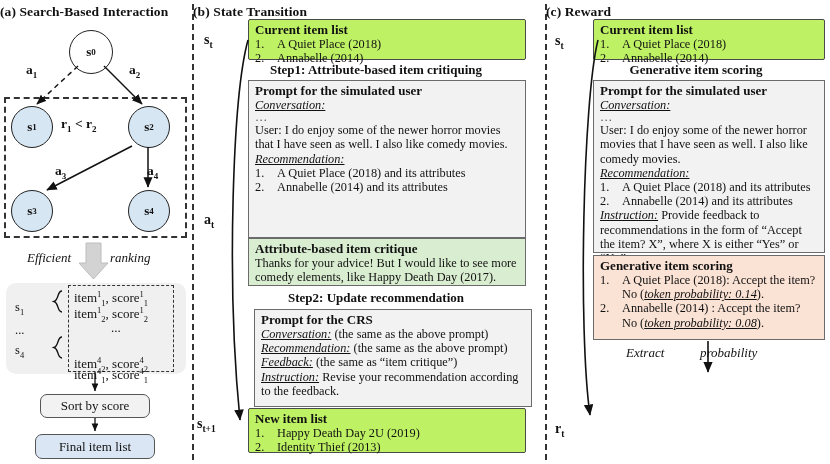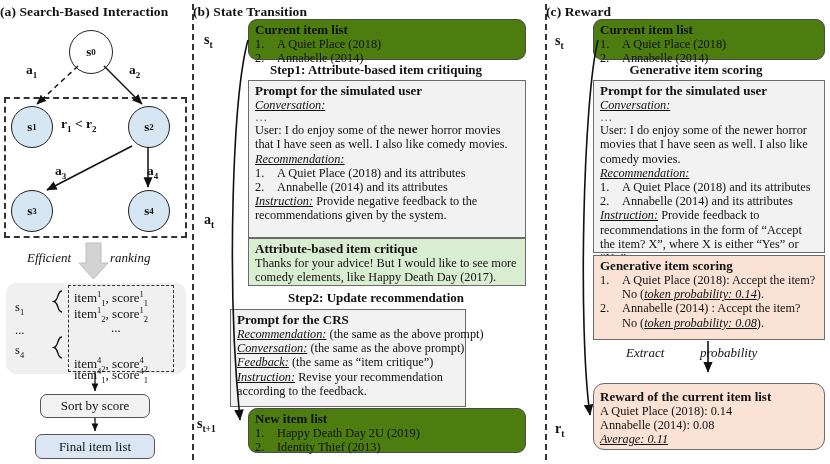--- a/index.html
+++ b/index.html
@@ -14,21 +14,21 @@
   .divider{position:absolute;top:4px;height:456px;width:0;
            border-left:2px dashed #333;}
   #div1{left:192px;}
   #div2{left:545px;}
 
   .ptitle{position:absolute;width:100%;font-weight:bold;
           font-size:13.5px;letter-spacing:.1px;}
 
   
   .box{position:absolute;box-sizing:border-box;border:1.2px solid #5a5a5a;}
-  .box.blue{background:#4d7c0f;border-radius:9px;border-color:#4a4a4a;}
+  .box.blue{background:#bef264;border-radius:2px;border-color:#4a4a4a;}
   .box.grey{background:#f2f2f2;border-color:#6b6b6b;}
   .box.green{background:#d9edd0;border-color:#6b6b6b;}
   .box.peach{background:#fae2d5;border-color:#6b6b6b;}
   .box.peach.round{border-radius:11px;}
 
   .bhead{font-weight:bold;font-size:13px;line-height:15px;}
   .bline{font-size:12.3px;line-height:14.2px;white-space:nowrap;}
   .bwrap{font-size:12.3px;line-height:14.2px;}
   .pad{padding:2px 5px 0 6px;}
   .iu{font-style:italic;text-decoration:underline;}
@@ -198,41 +198,37 @@
     <div class="bwrap">User: I do enjoy some of the newer horror movies that I have seen as well. I also like comedy movies.</div>
     <div class="bline iu">Recommendation:</div>
     <div class="numrow">
         <span class="nn">1.</span>
         <span class="tt">A Quiet Place (2018) and its attributes</span>
       </div>
     <div class="numrow">
         <span class="nn">2.</span>
         <span class="tt">Annabelle (2014) and its attributes</span>
       </div>
-    <div class="bwrap">
-      <span class="iu">Instruction:</span>
-      <span>Provide negative feedback to the recommendations given by the system.</span>
-    </div>
   </div>
 
   <div class="box green pad" style="left:55px;top:238px;width:278px;height:48px;">
     <div class="bhead">Attribute-based item critique</div>
     <div class="bwrap">Thanks for your advice! But I would like to see more comedy elements, like Happy Death Day (2017).</div>
   </div>
 
   <div class="steplabel" style="top:290px;left:18px;width:330px;">Step2: Update recommendation</div>
 
-  <div class="box grey pad" style="left:37px;top:309px;width:236px;height:98px;">
+  <div class="box grey pad" style="left:61px;top:309px;width:278px;height:98px;">
     <div class="bhead">Prompt for the CRS</div>
     <div class="bline">
+      <span class="iu">Conversation:</span>
+      <span>(the same as the above prompt)</span>
+    </div>
+    <div class="bline">
       <span class="iu">Recommendation:</span>
-      <span>(the same as the above prompt)</span>
-    </div>
-    <div class="bline">
-      <span class="iu">Conversation:</span>
       <span>(the same as the above prompt)</span>
     </div>
     <div class="bline">
       <span class="iu">Feedback:</span>
       <span>(the same as “item critique”)</span>
     </div>
     <div class="bwrap">
       <span class="iu">Instruction:</span>
       <span>Revise your recommendation according to the feedback.</span>
     </div>
@@ -309,26 +305,20 @@
       <span class="tt">
         <span>Annabelle  (2014) : Accept the item?</span><br>
         <span>No (</span><span class="iu">token probability: 0.08</span><span>).</span>
       </span>
     </div>
   </div>
 
   <div class="extractlab" style="left:80px;top:345px;">Extract</div>
   <div class="extractlab" style="left:154px;top:345px;">probability</div>
 
-  <div class="box peach round pad" style="left:47px;top:383px;width:232px;height:67px;">
-    <div class="bhead" style="padding-top:3px;">Reward of the current item list</div>
-    <div class="bline">A Quiet Place (2018): 0.14</div>
-    <div class="bline">Annabelle (2014): 0.08</div>
-    <div class="bline iu">Average: 0.11</div>
-  </div>
 </div>
 
 <svg class="ov" viewBox="0 0 830 464">
   <defs>
     <marker id="ah" markerWidth="8" markerHeight="8" refX="6.5" refY="3" orient="auto">
       <path d="M0,0 L7,3 L0,6 z" fill="#111"></path>
     </marker>
     <marker id="ahs" markerWidth="7" markerHeight="7" refX="5.8" refY="2.6" orient="auto">
       <path d="M0,0 L6,2.6 L0,5.2 z" fill="#111"></path>
     </marker>

